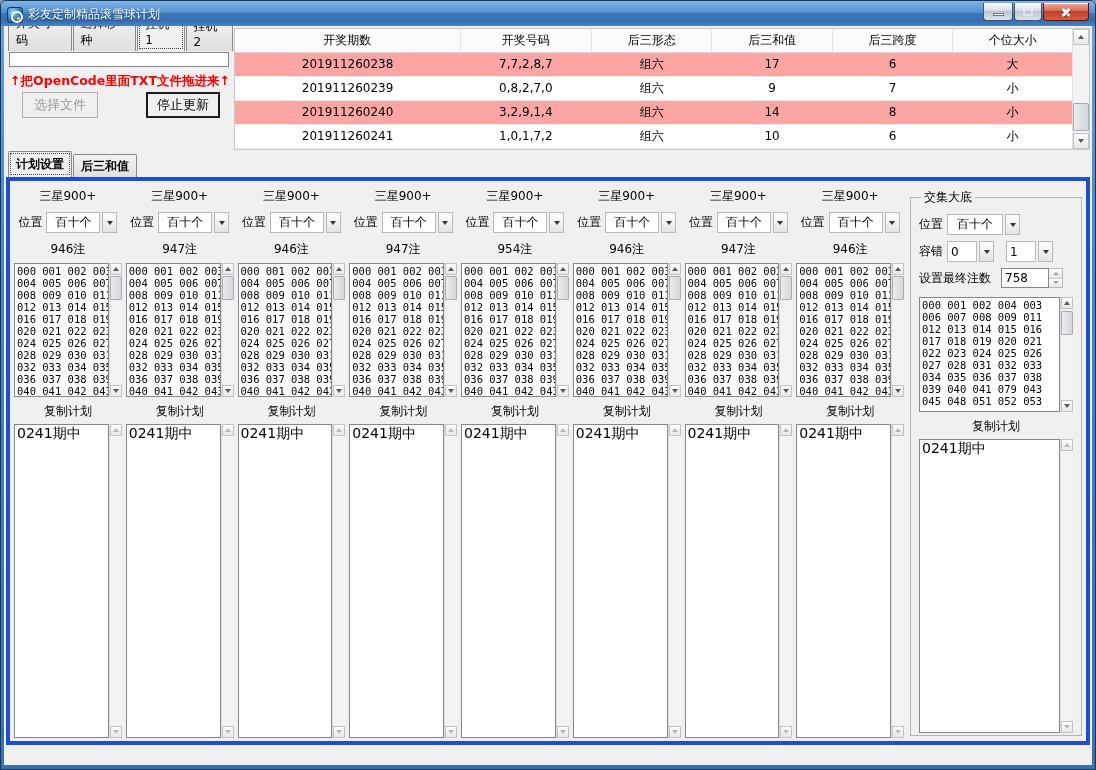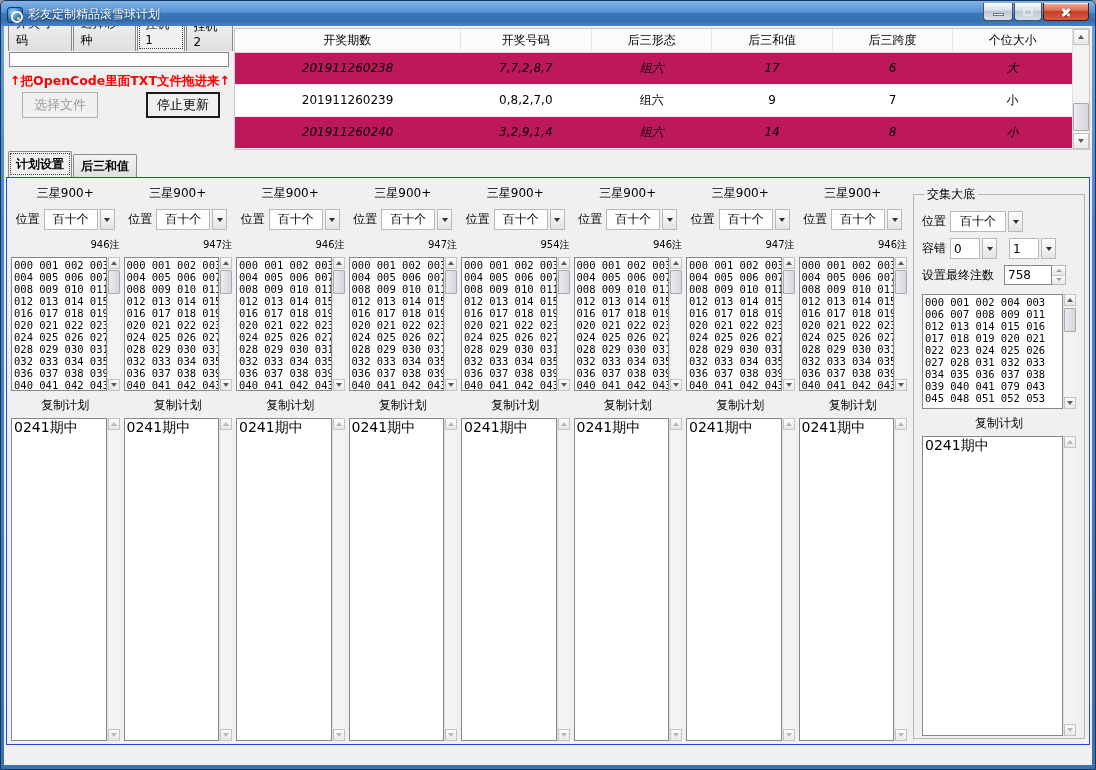--- a/index.html
+++ b/index.html
@@ -61,58 +61,58 @@
   .btn.disabled { color:#9b9b9b; border:1px solid #b0b0b0; width:76px; }
   .btn.default { color:#000; border:2px solid #1c1c1c; width:74px; }
 
   
   .results { flex:1; display:flex; border:1px solid #c9c9c9; background:#fff; }
   .results table { flex:1; border-collapse:collapse; table-layout:fixed; }
   .results th { font-weight:normal; font-size:12px; height:23px; text-align:center;
     background:#fbfbfb; border-right:1px solid #e4e4e4; border-bottom:1px solid #dadada; }
   .results th:last-child { border-right:none; }
   .results td { font-size:12px; height:23px; text-align:center; border-bottom:1px solid #ececec; }
-  .results tr.odd td { background:#be185d;font-style:italic; }
+  .results tr.odd td { background:#fca5a5; }
 
   
   .sb { width:13px; flex:0 0 auto; display:flex; flex-direction:column;
     background:#f3f3f3; border-left:1px solid #e0e0e0; }
   .sb.wide { width:17px; }
   .sb-btn { height:12px; flex:0 0 auto; display:flex; align-items:center; justify-content:center;
     background:linear-gradient(180deg,#fdfdfd,#e8e8e8); border:1px solid #c3c3c3; }
   .sb.wide .sb-btn { height:16px; }
   .sb-track { flex:1; position:relative; }
   .sb-thumb { position:absolute; left:0; right:0; background:linear-gradient(90deg,#ececee,#d3d6db);
     border:1px solid #a6acb6; border-radius:1px; }
   .tri-up { width:0; height:0; border-left:3.5px solid transparent; border-right:3.5px solid transparent;
     border-bottom:4.5px solid #5a5a5a; }
   .tri-down { width:0; height:0; border-left:3.5px solid transparent; border-right:3.5px solid transparent;
     border-top:4.5px solid #5a5a5a; }
   .sb.faded .tri-up { border-bottom-color:#b9b9b9; }
   .sb.faded .tri-down { border-top-color:#b9b9b9; }
 
   
   .main-tabstrip { display:flex; align-items:flex-end; height:24px; margin:3px 0 0 4px;font-weight:bold; }
-  .tab-page { flex:1; margin:0 2px; border:1px solid #1d4ed8; background:#f0f0f0;
+  .tab-page { flex:1; margin:0 2px; border:4px solid #1d4ed8; background:#f0f0f0;
     display:flex; overflow:hidden; padding:0 2px; }
   .bottom-strip { height:20px; flex:0 0 auto; }
 
   
   .plan-col { flex:1 1 0; min-width:0; display:flex; flex-direction:column; padding:0 2px; }
   .col-title { text-align:center; margin-top:7px; font-size:12px; }
   .combo-row { display:flex; align-items:center; justify-content:center; margin-top:7px; height:21px; }
   .combo-label { margin-right:4px; font-size:12px; }
   .combo { display:flex; height:21px; }
   .combo-field { background:#fff; border:1px solid #b9b9b9; font-size:12px;
     display:flex; align-items:center; justify-content:center; padding:0 3px; }
   .combo-btn { width:15px; margin-left:2px; background:linear-gradient(180deg,#fefefe,#e4e4e4);
     border:1px solid #b9b9b9; display:flex; align-items:center; justify-content:center; }
   .combo-arrow { width:0; height:0; border-left:3.5px solid transparent; border-right:3.5px solid transparent;
     border-top:4px solid #333; }
-  .col-count { text-align:right; margin-top:8px; font-size:10px; }
+  .col-count { text-align:center; margin-top:8px; font-size:12px; }
   .lb-wrap { display:flex; margin-top:5px; }
   .listbox { flex:1; min-width:0; background:#fff; border:1px solid #828790; overflow:hidden;
     font-family:"DejaVu Sans Mono", monospace; font-size:10.5px; padding:1px 0 0 2px; }
   .listbox .row { line-height:12.05px; white-space:pre; }
   .lb-small { height:134px; }
   .copy-label { text-align:center; margin-top:6px; font-size:12px; }
   .lb-big-wrap { flex:1; display:flex; margin-top:4px; margin-bottom:3px; }
   .lb-big { font-family:"DejaVu Sans", sans-serif; font-size:14px; padding:2px 0 0 2px; }
 
   
@@ -202,20 +202,28 @@
                 <td>小</td>
               </tr>
               <tr class="odd">
                 <td>201911260240</td>
                 <td>3,2,9,1,4</td>
                 <td>组六</td>
                 <td>14</td>
                 <td>8</td>
                 <td>小</td>
               </tr>
+              <tr class="even">
+                <td>201911260241</td>
+                <td>1,0,1,7,2</td>
+                <td>组六</td>
+                <td>10</td>
+                <td>6</td>
+                <td>小</td>
+              </tr>
             </tbody>
         </table>
         <div class="sb wide">
           <div class="sb-btn">
               <i class="tri-up"></i>
             </div>
           <div class="sb-track">
             <div class="sb-thumb" style="bottom:2px;height:28px;"></div>
           </div>
           <div class="sb-btn">

